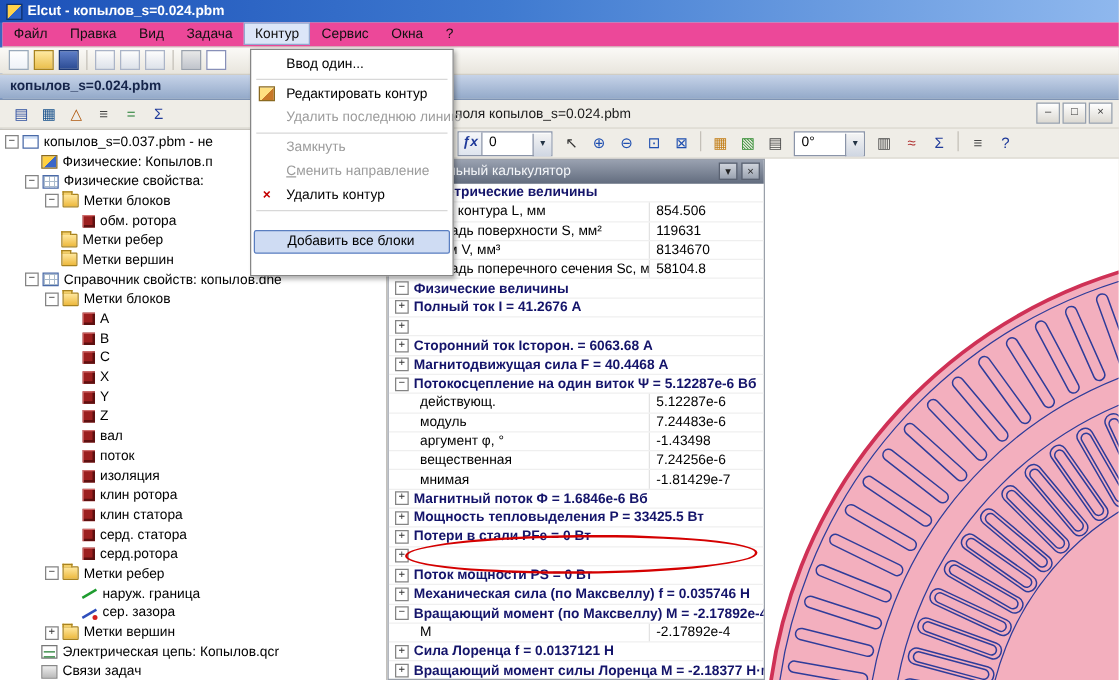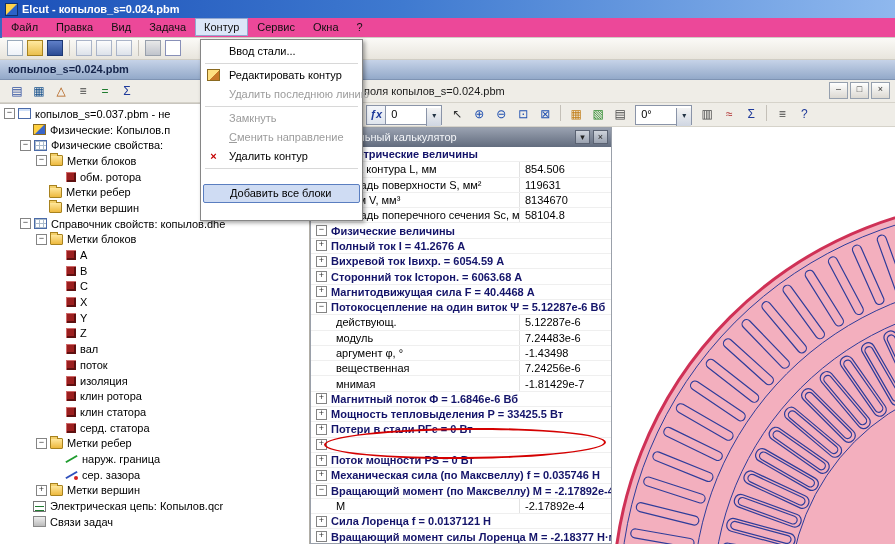--- a/index.html
+++ b/index.html
@@ -253,20 +253,25 @@
       <div class="trow" style="padding-left: 52px;">
         <span class="xsp"></span>
         <span class="ti ti-block"></span>
         <span>клин статора</span>
       </div>
       <div class="trow" style="padding-left: 52px;">
         <span class="xsp"></span>
         <span class="ti ti-block"></span>
         <span>серд. статора</span>
       </div>
+      <div class="trow" style="padding-left: 52px;">
+        <span class="xsp"></span>
+        <span class="ti ti-block"></span>
+        <span>серд.ротора</span>
+      </div>
       <div class="trow" style="padding-left: 36px;">
         <span class="xb">−</span>
         <span class="ti ti-folder"></span>
         <span>Метки ребер</span>
       </div>
       <div class="trow" style="padding-left: 52px;">
         <span class="xsp"></span>
         <span class="ti ti-edge-green"></span>
         <span>наруж. граница</span>
       </div>
@@ -322,21 +327,20 @@
         <div class="crow full sec">
           <span class="xb2">−</span>
           <span class="blbl">Физические величины</span>
         </div>
         <div class="crow full bold">
           <span class="xb2">+</span>
           <span class="blbl">Полный ток I = 41.2676 А</span>
         </div>
         <div class="crow full bold">
           <span class="xb2">+</span>
-          <span class="blbl">Вихревой ток Iвихр. = 6054.59 А</span>
         </div>
         <div class="crow full bold">
           <span class="xb2">+</span>
           <span class="blbl">Сторонний ток Iсторон. = 6063.68 А</span>
         </div>
         <div class="crow full bold">
           <span class="xb2">+</span>
           <span class="blbl">Магнитодвижущая сила F = 40.4468 А</span>
         </div>
         <div class="crow full bold">
@@ -651,21 +655,21 @@
             <rect x="-4" y="-292" width="8" height="62" rx="4" transform="rotate(355)"></rect>
           </g>
         <circle class="mring" r="224" fill="none" stroke-width="1" stroke="#2e3c9a"></circle>
       </g>
     </svg>
   </div>
 
   <div id="annot" style="border-color: rgb(212, 0, 0);"></div>
 
   <div id="context-menu">
-      <div class="mrow"><span>Ввод стали...</span></div>
+      <div class="mrow"><span>Ввод один...</span></div>
       <div class="msep"></div>
       <div class="mrow"><span class="micon edit-contour-icon"></span><span>Редактировать контур</span></div>
       <div class="mrow disabled"><span>Удалить последнюю линию</span></div>
       <div class="msep"></div>
       <div class="mrow disabled"><span>Замкнуть</span></div>
       <div class="mrow disabled"><span><u>С</u>менить направление</span></div>
       <div class="mrow"><span class="micon delete-contour-icon">×</span><span>Удалить контур</span></div>
       <div class="msep"></div>
       <div class="mrow hl"><span><u>Д</u>обавить все блоки</span></div>
     </div>

